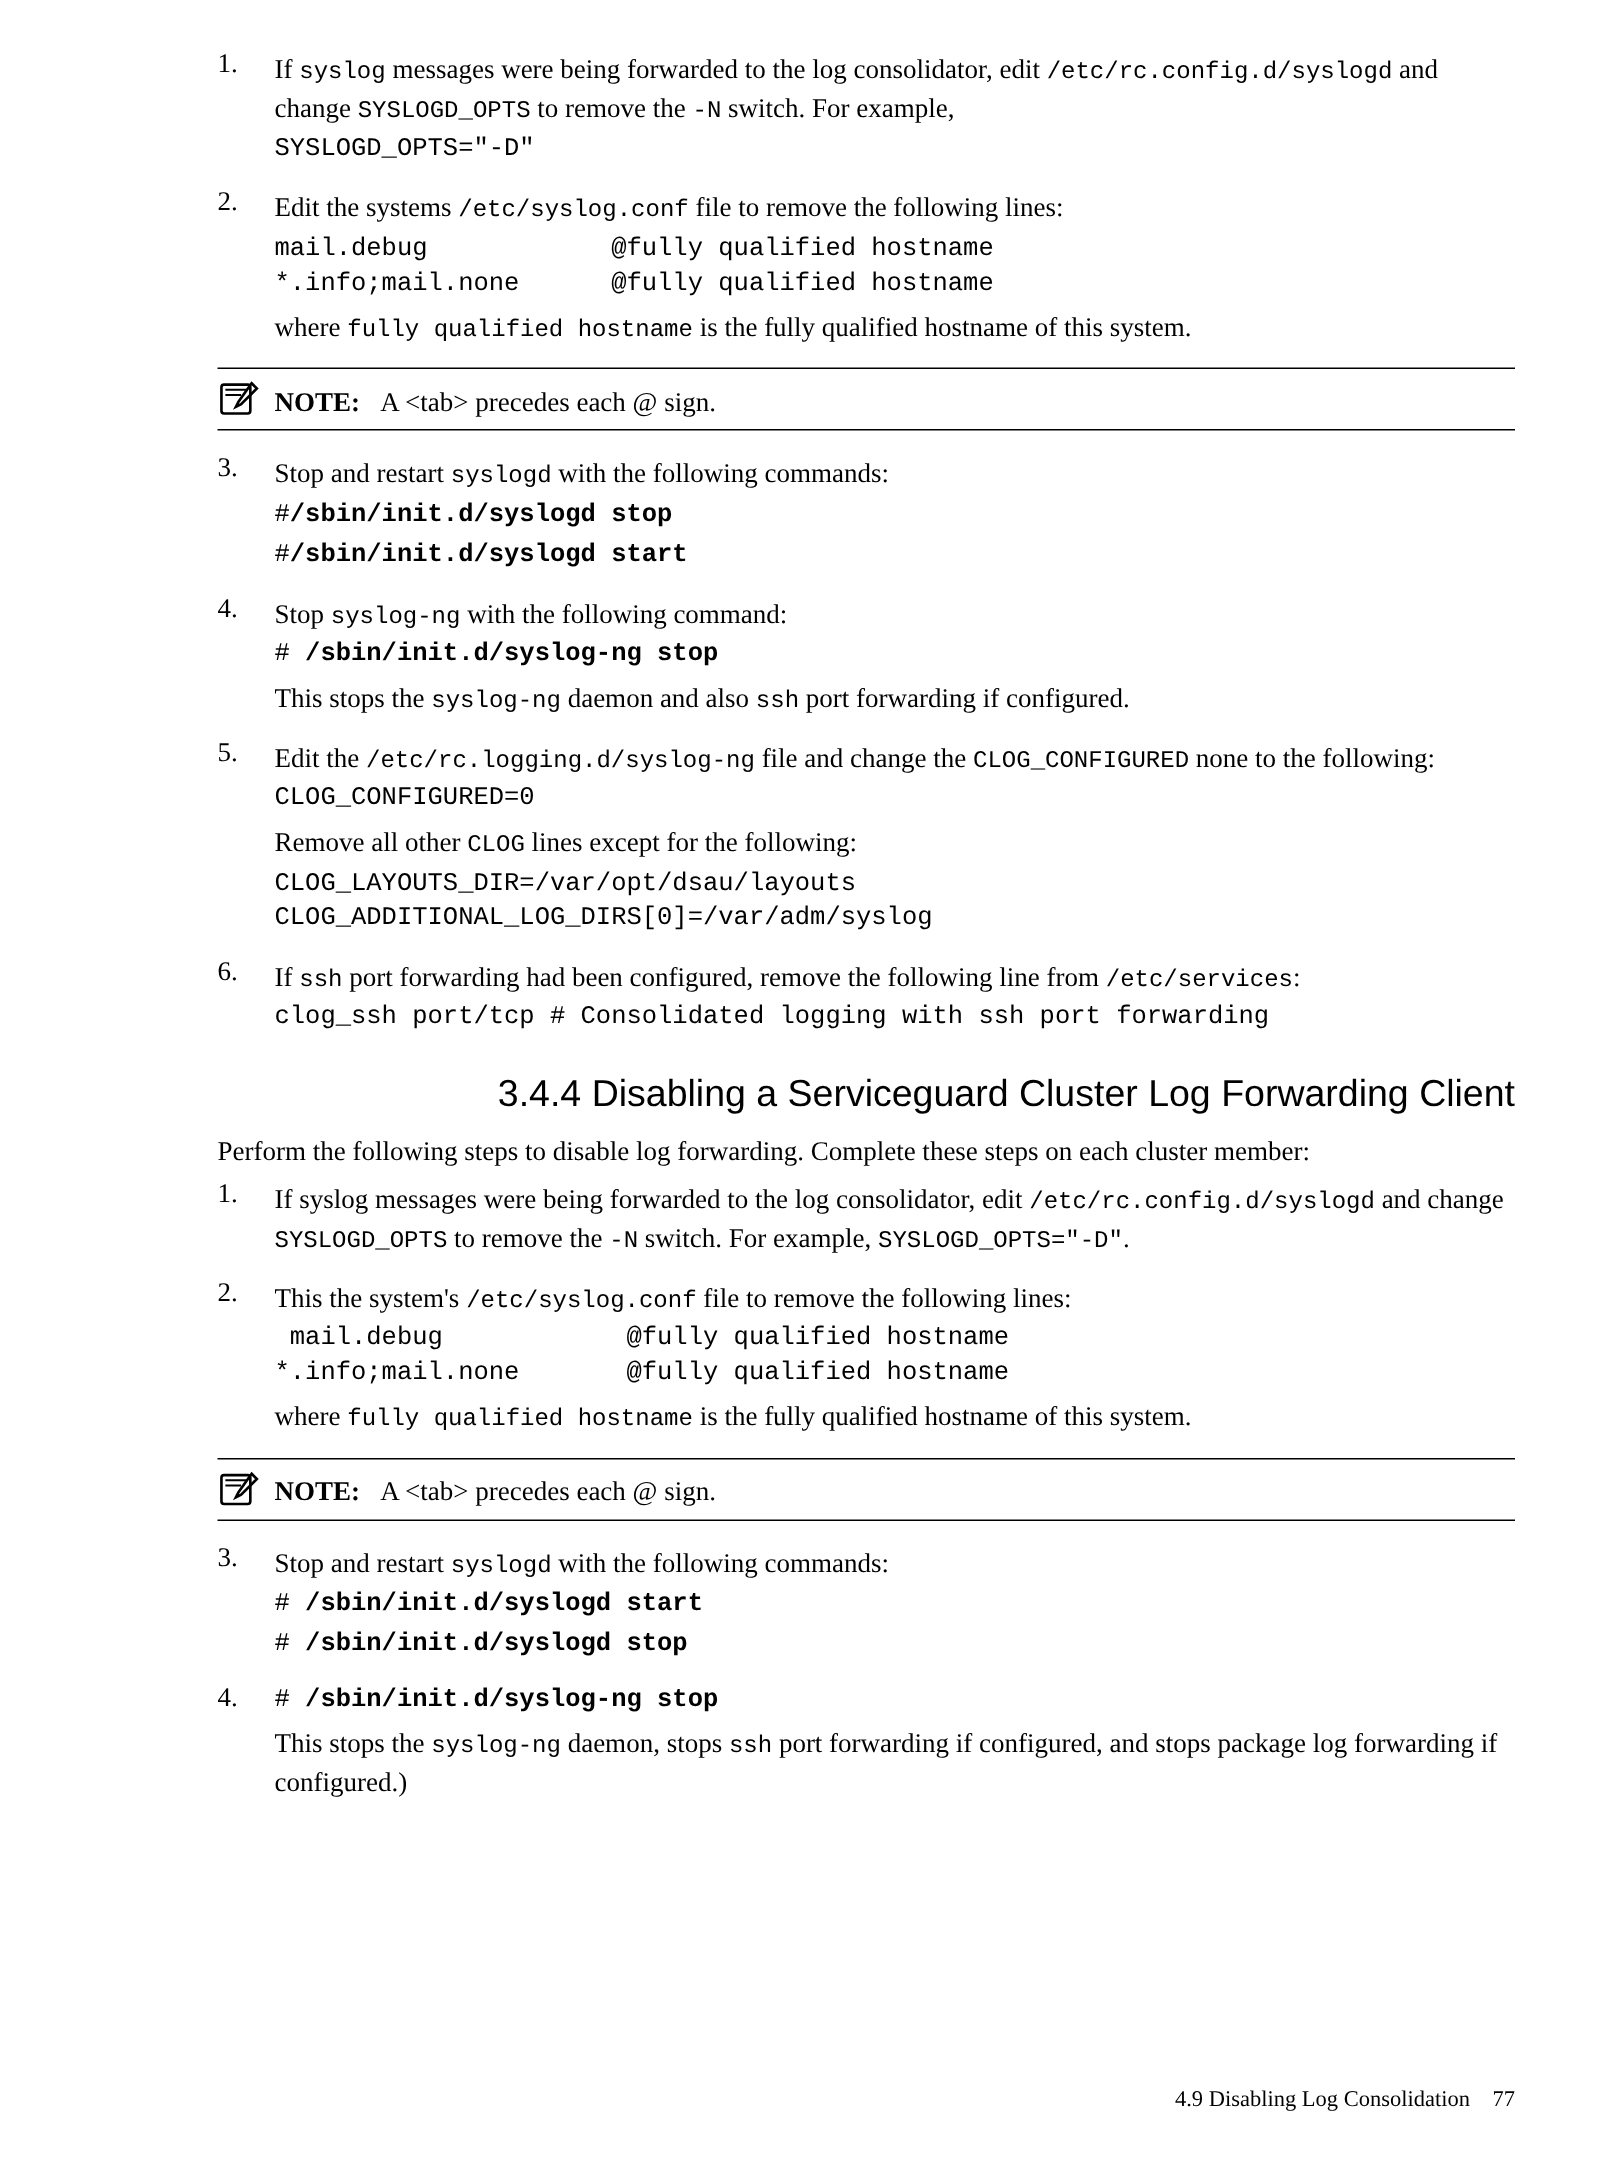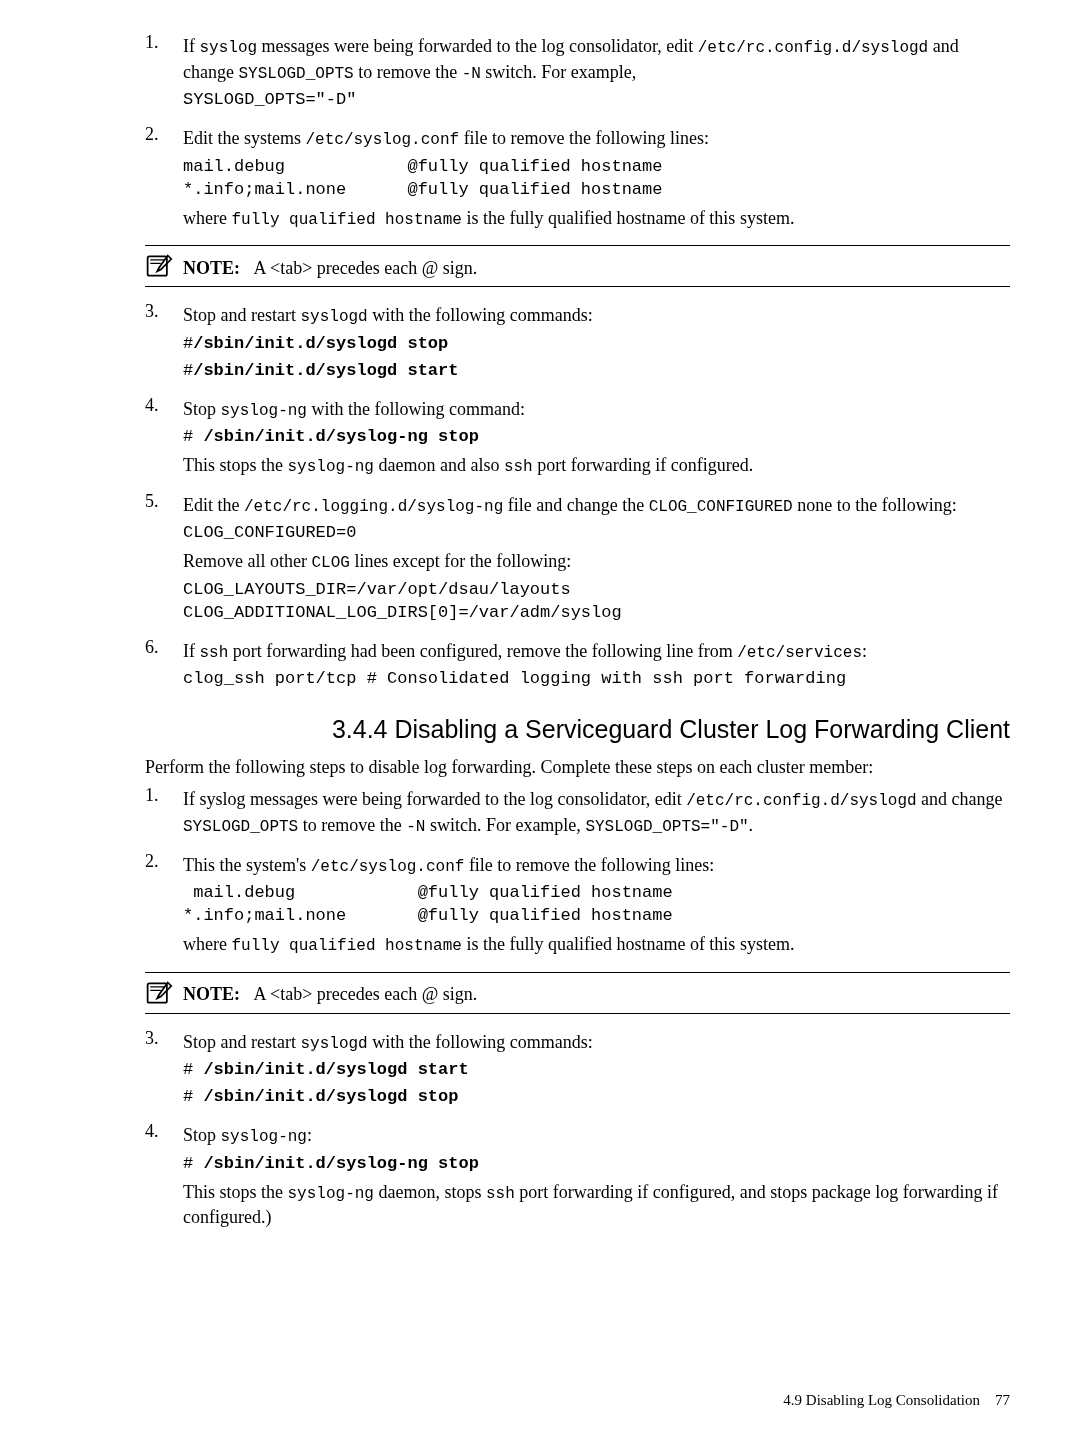--- a/index.html
+++ b/index.html
@@ -208,21 +208,20 @@
         <div class="num">3.</div>
         <div class="body">
           <p><span>Stop and restart </span><span class="mono">syslogd</span><span> with the following commands:</span></p>
           <div class="mono-block"><span># </span><span class="bold">/sbin/init.d/syslogd start</span></div>
           <div class="mono-block"><span># </span><span class="bold">/sbin/init.d/syslogd stop</span></div>
         </div>
       </li>
       <li>
         <div class="num">4.</div>
         <div class="body">
-          <p><span>Stop </span><span class="mono">syslog-ng</span><span>:</span></p>
           <div class="mono-block"><span># </span><span class="bold">/sbin/init.d/syslog-ng stop</span></div>
           <p><span>This stops the </span><span class="mono">syslog-ng</span><span> daemon, stops </span><span class="mono">ssh</span><span> port forwarding if configured, and stops package log forwarding if configured.)</span></p>
         </div>
       </li>
     </ol>
 
   </div>
 </div>
 
 <div class="footer">

